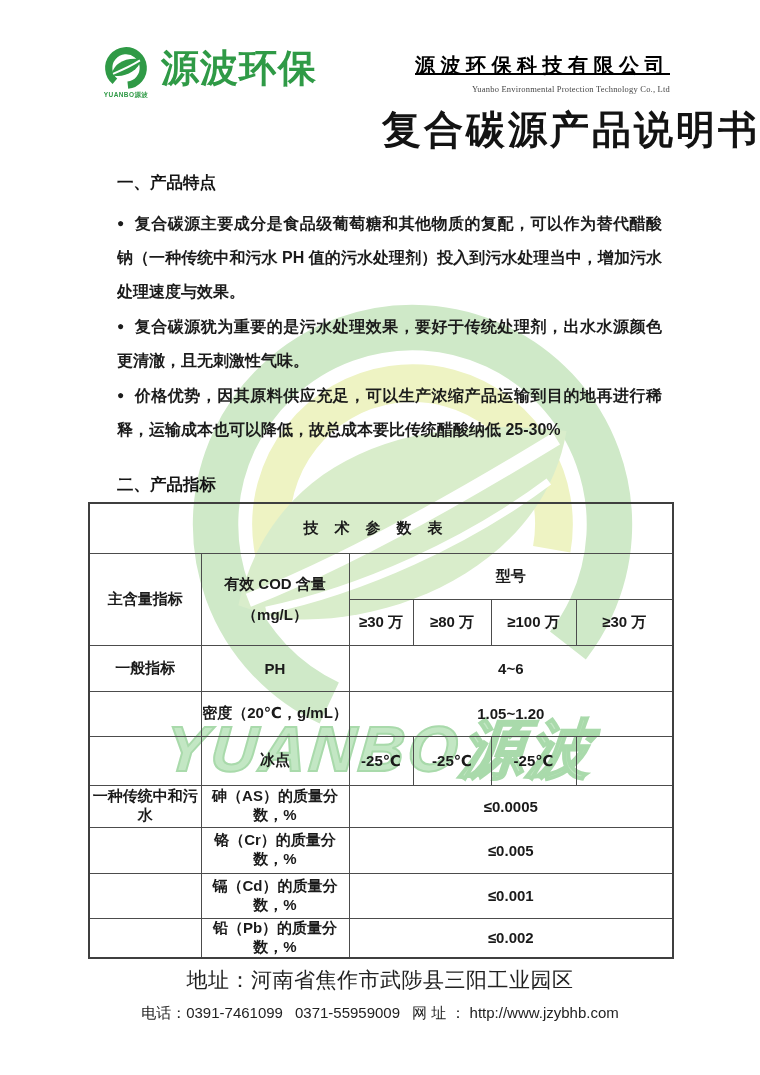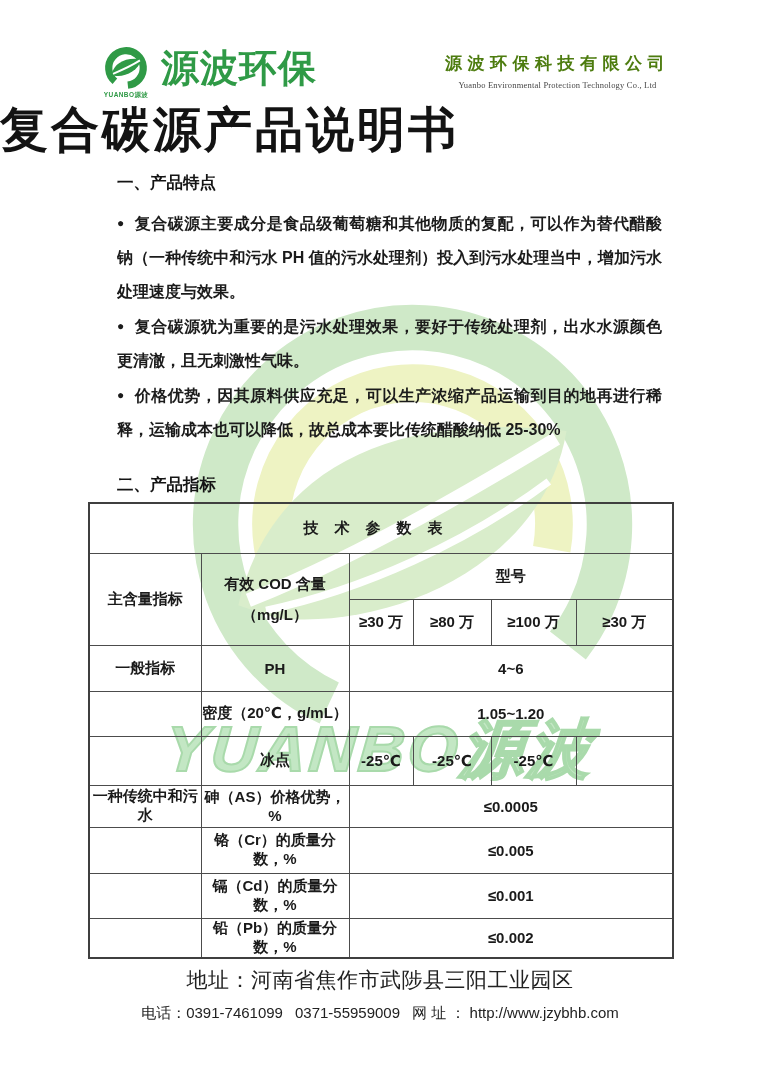--- a/index.html
+++ b/index.html
@@ -26,26 +26,26 @@
   
   .content { position:relative; z-index:1; }
 
   .header { display:flex; justify-content:space-between; align-items:flex-start; padding:44px 90px 0 100px; }
   .logo { display:flex; align-items:flex-start; gap:9px;justify-content:flex-end; }
   .logo-icon-wrap { display:flex; flex-direction:column; align-items:center; width:52px; }
   .logo-sub { font-size:6.5px; font-weight:bold; color:#2f9a46; letter-spacing:0.4px; margin-top:-1px; white-space:nowrap; }
   .logo-text { font-size:38px; font-weight:bold; color:#2f9a46; line-height:48px; letter-spacing:1px; }
 
   .company { text-align:center; padding-top:8px; }
-  .company-zh { font-size:17px; font-weight:600; color:#4d7c0f; letter-spacing:5.5px; white-space:nowrap; }
+  .company-zh { font-size:20px; font-weight:600; color:#000000; letter-spacing:5.5px; white-space:nowrap;text-decoration:underline; }
   .company-en { font-size:8.5px; color:#474747; margin-top:5px; letter-spacing:0.2px; white-space:nowrap;
-                font-family:"Liberation Serif","DejaVu Serif",serif; }
-
-  .doc-title { margin-top:4px; height:52px; line-height:52px; text-align:left;
-               font-size:48px; font-weight:bold; color:#131313; letter-spacing:3px; }
+                font-family:"Liberation Serif","DejaVu Serif",serif;text-align:right; }
+
+  .doc-title { margin-top:4px; height:52px; line-height:52px; text-align:right;
+               font-size:39px; font-weight:bold; color:#131313; letter-spacing:3px; }
 
   .sec-heading { font-size:16.5px; font-weight:bold; color:#141414; }
 
   .features { margin:16px 98px 0 117px; }
   .features .sec-heading { height:26px; }
   .bullets { margin-top:8px; height:236px; overflow:hidden; }
   .bullets p { margin:0; font-size:16px; font-weight:bold; color:#1b1b1b;
                line-height:34px; text-align:justify; }
   .bullet-mark { font-size:12px; margin-right:10px; vertical-align:2px; }
 
@@ -158,21 +158,21 @@
       <tr class="h49">
         <td></td>
         <td>冰点</td>
         <td>-25℃</td>
         <td>-25℃</td>
         <td>-25℃</td>
         <td></td>
       </tr>
       <tr class="h42">
         <td>一种传统中和污水</td>
-        <td class="left-label">砷（AS）价格优势，%</td>
+        <td class="left-label">砷（AS）的质量分数，%</td>
         <td colspan="4">≤0.0005</td>
       </tr>
       <tr class="h46">
         <td></td>
         <td class="left-label">铬（Cr）的质量分数，%</td>
         <td colspan="4">≤0.005</td>
       </tr>
       <tr class="h45">
         <td></td>
         <td class="left-label">镉（Cd）的质量分数，%</td>

